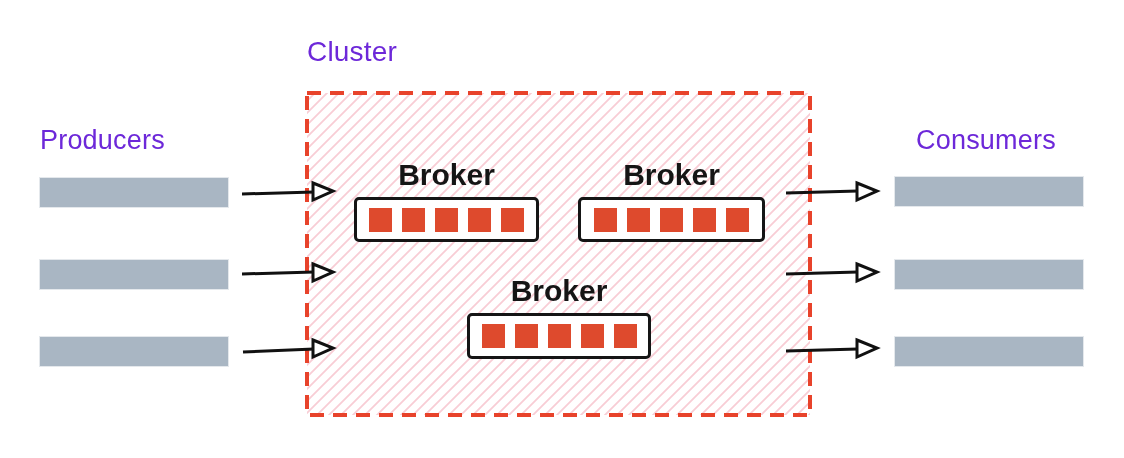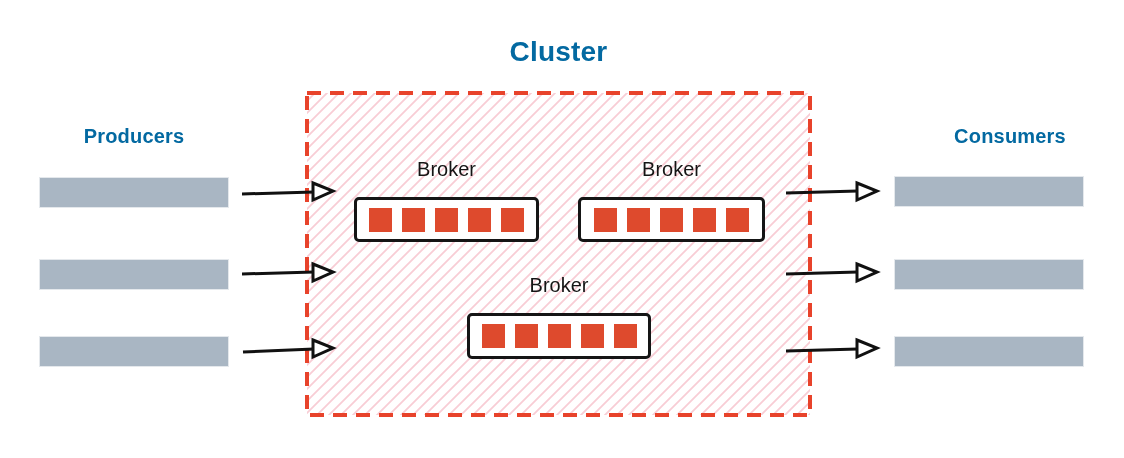--- a/index.html
+++ b/index.html
@@ -13,34 +13,34 @@
     overflow: hidden;
   }
   .layer {
     position: absolute;
     inset: 0;
     width: 1124px;
     height: 458px;
   }
   .label {
     position: absolute;
-    text-align: center;
-    font-weight: 700;
+    text-align: left;
+    font-weight: 400;
     letter-spacing: 0.2px;
-    color: #0369a1;
+    color: #6d28d9;
   }
   .cluster-title { font-size: 28px; }
-  .group-label  { font-size: 20px; }
+  .group-label  { font-size: 27px; }
   .broker { position: absolute; }
   .broker-label {
     position: absolute;
     width: 100%;
     text-align: center;
-    font-size: 20px;
-    font-weight: 400;
+    font-size: 30px;
+    font-weight: 700;
     color: #151515;
   }
   .broker-box {
     position: absolute;
     left: 0;
     background: #ffffff;
     border: 3px solid #151515;
     border-radius: 5px;
     display: flex;
     align-items: center;

